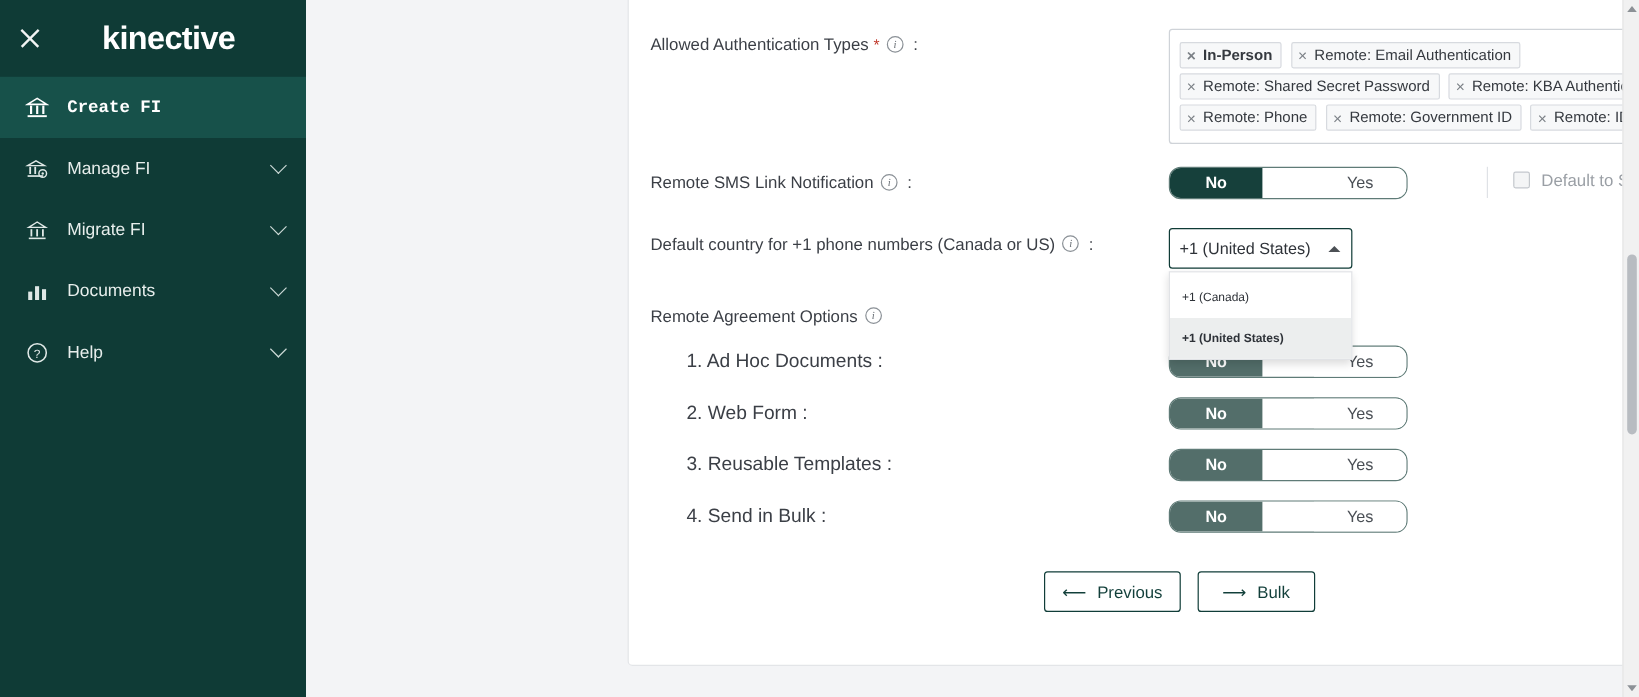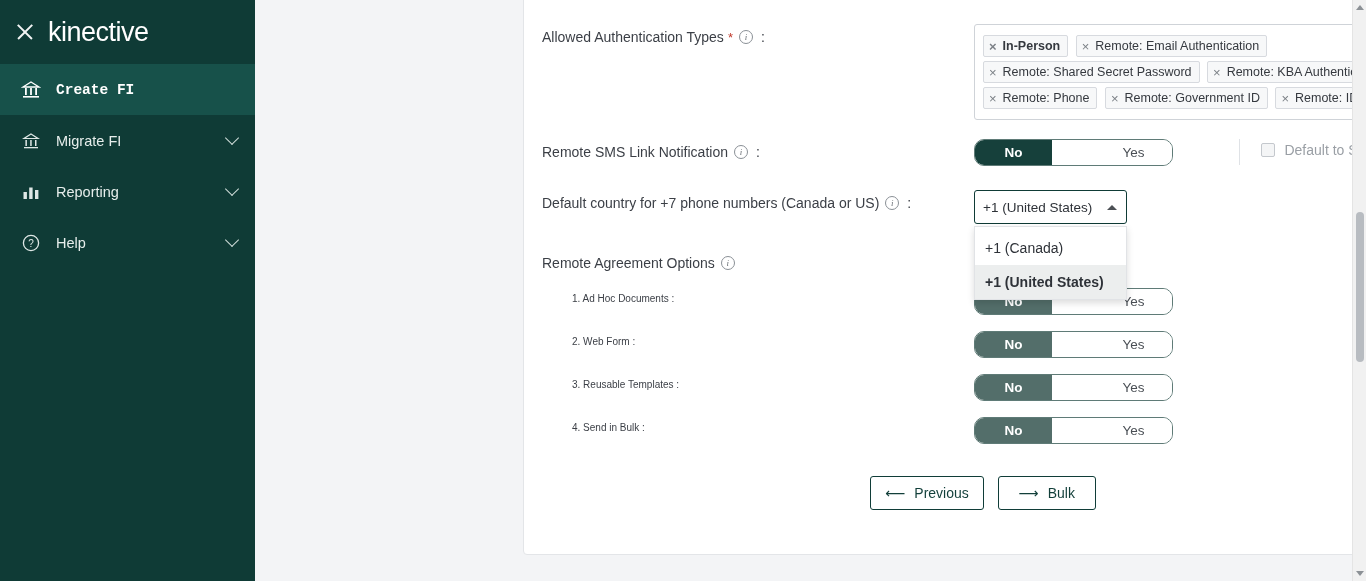--- a/index.html
+++ b/index.html
@@ -47,21 +47,21 @@
     background: #ffffff;
   }
   .close-x:before { transform: rotate(45deg); }
   .close-x:after { transform: rotate(-45deg); }
   .brand {
     font-size: 27px;
     letter-spacing: -0.5px;
     font-weight: 400;
     color: #ffffff;
   }
-  .brand .k { font-weight: 400; }
+  .brand .k { font-weight: 700; margin-left: 37px; }
 
   .nav-item {
     height: 51px;
     display: flex;
     align-items: center;
     padding: 0 18px 0 20px;
     gap: 14px;
     font-size: 14.5px;
     color: #e7eeec;
     cursor: pointer;
@@ -258,33 +258,33 @@
     border: 1px solid #e1e3e6;
     box-shadow: 0 3px 7px rgba(0,0,0,.14);
     z-index: 30;
     padding: 4px 0 0 0;
   }
   .dd-item {
     height: 34px;
     display: flex;
     align-items: center;
     padding: 0 10px;
-    font-size: 14px;
+    font-size: 10px;
     color: #2e3238;
     cursor: pointer;
   }
   .dd-item.selected {
     background: #eceeee;
     font-weight: 700;
   }
 
   .sub-label {
     width: 432px;
     flex: 0 0 432px;
-    font-size: 10px;
+    font-size: 16px;
     color: #3b3f46;
     padding-left: 30px;
     padding-top: 5px;
   }
 
   
   .footer {
     display: flex;
     gap: 14px;
     justify-content: center;
@@ -353,20 +353,34 @@
             <path d="M10 2 L18 7 H2 Z" fill="none" stroke="#ffffff" stroke-width="1.3"></path>
             <rect x="4" y="8" width="1.8" height="7" fill="#ffffff"></rect>
             <rect x="9.1" y="8" width="1.8" height="7" fill="#ffffff"></rect>
             <rect x="14.2" y="8" width="1.8" height="7" fill="#ffffff"></rect>
             <rect x="2" y="16" width="16" height="1.6" fill="#ffffff"></rect>
           </svg>
       </span>
       <span class="nav-label">Create FI</span>
     </div>
 
+    <div class="nav-item">
+      <span class="nav-icon">
+        <svg width="20" height="20" viewBox="0 0 20 20">
+            <path d="M9 3 L16 7 H2 Z" fill="none" stroke="#dfe8e6" stroke-width="1.2"></path>
+            <rect x="3.4" y="8" width="1.5" height="6" fill="#dfe8e6"></rect>
+            <rect x="7.6" y="8" width="1.5" height="6" fill="#dfe8e6"></rect>
+            <rect x="2" y="15" width="13" height="1.4" fill="#dfe8e6"></rect>
+            <circle cx="14.6" cy="13.6" r="3.2" fill="none" stroke="#dfe8e6" stroke-width="1.2"></circle>
+            <circle cx="14.6" cy="13.6" r="1" fill="#dfe8e6"></circle>
+          </svg>
+      </span>
+      <span class="nav-label">Manage FI</span>
+      <span class="chev"></span>
+    </div>
 
     <div class="nav-item">
       <span class="nav-icon">
         <svg width="20" height="20" viewBox="0 0 20 20">
             <path d="M10 3 L17 7.5 H3 Z" fill="none" stroke="#dfe8e6" stroke-width="1.2"></path>
             <rect x="4.4" y="9" width="1.5" height="6" fill="#dfe8e6"></rect>
             <rect x="9.2" y="9" width="1.5" height="6" fill="#dfe8e6"></rect>
             <rect x="14" y="9" width="1.5" height="6" fill="#dfe8e6"></rect>
             <rect x="3" y="16" width="14" height="1.3" fill="#dfe8e6"></rect>
           </svg>
@@ -376,21 +390,21 @@
     </div>
 
     <div class="nav-item">
       <span class="nav-icon">
         <svg width="20" height="20" viewBox="0 0 20 20">
             <rect x="2.5" y="10" width="3.4" height="7" fill="#dfe8e6"></rect>
             <rect x="8.2" y="5.5" width="3.4" height="11.5" fill="#dfe8e6"></rect>
             <rect x="14" y="8" width="3.4" height="9" fill="#dfe8e6"></rect>
           </svg>
       </span>
-      <span class="nav-label">Reporting</span>
+      <span class="nav-label">Documents</span>
       <span class="chev"></span>
     </div>
 
     <div class="nav-item">
       <span class="nav-icon">
         <svg width="20" height="20" viewBox="0 0 20 20">
             <circle cx="10" cy="10" r="7.6" fill="none" stroke="#dfe8e6" stroke-width="1.3"></circle>
             <text x="10" y="14" font-size="10" fill="#dfe8e6" text-anchor="middle" font-family="Liberation Sans">?</text>
           </svg>
       </span>
@@ -462,21 +476,21 @@
           </span>
           <span class="sms-side">
             <span class="cb"></span>
             <span>Default to SMS</span>
           </span>
         </div>
       </div>
 
       <div class="row" style="margin-top:24px;">
         <div class="label">
-          <span>Default country for +7 phone numbers (Canada or US)</span>
+          <span>Default country for +1 phone numbers (Canada or US)</span>
           <span class="info">i</span>
           <span class="colon">:</span>
         </div>
         <div class="field" style="position:relative;">
           <div class="select-box">
             <span>+1 (United States)</span>
             <span class="caret-up"></span>
           </div>
           <div class="dropdown">
             <div class="dd-item">+1 (Canada)</div>

